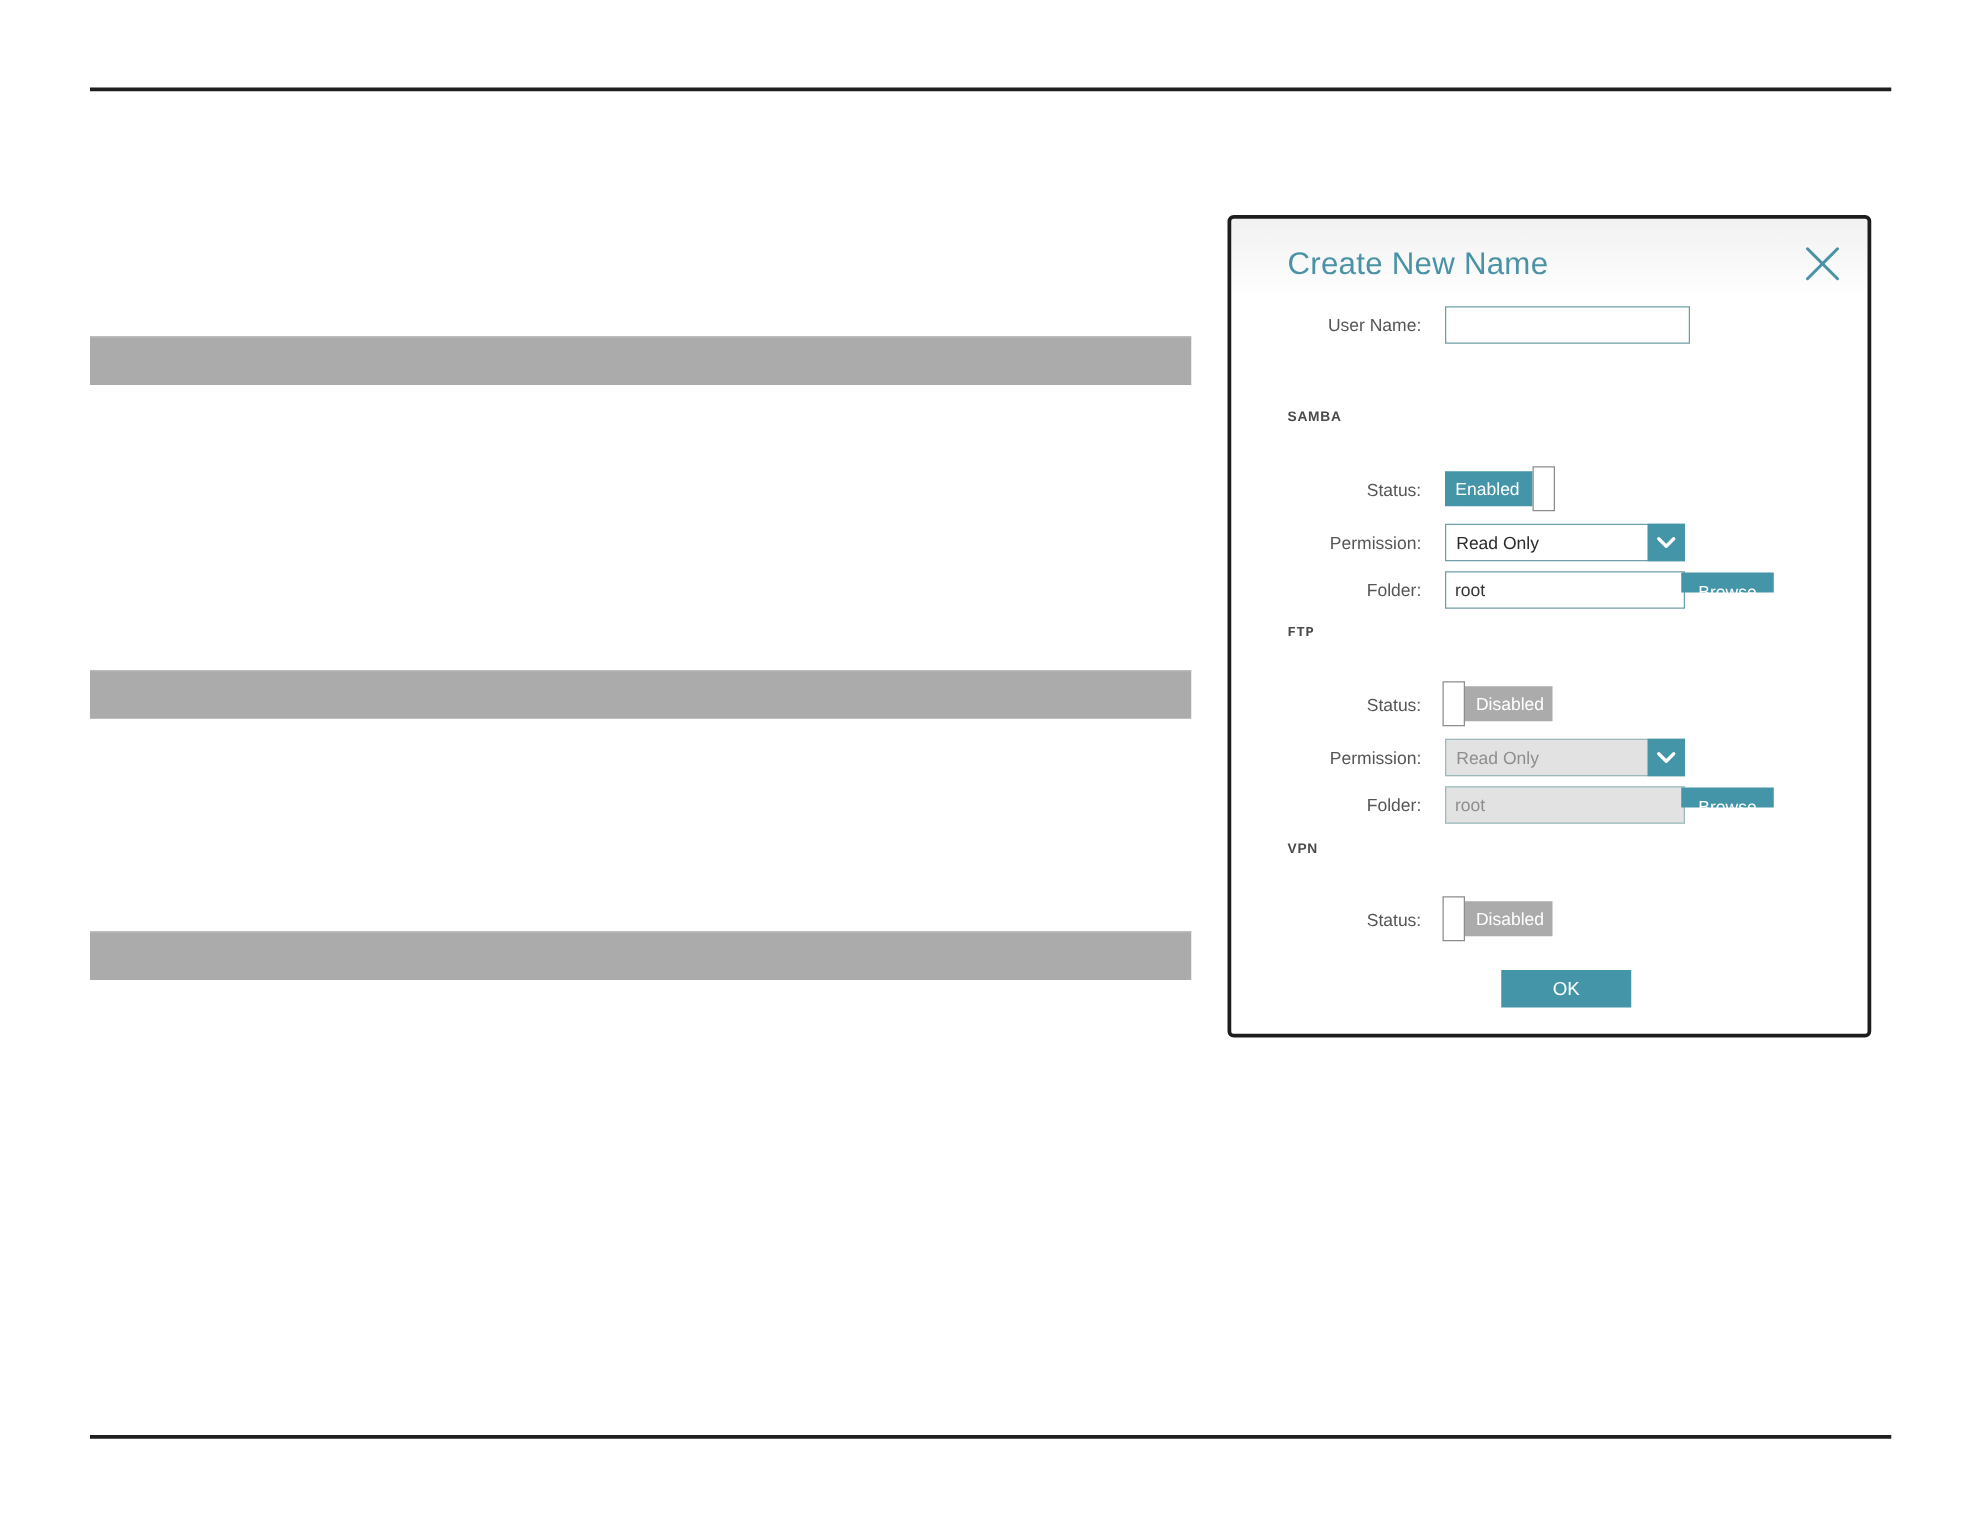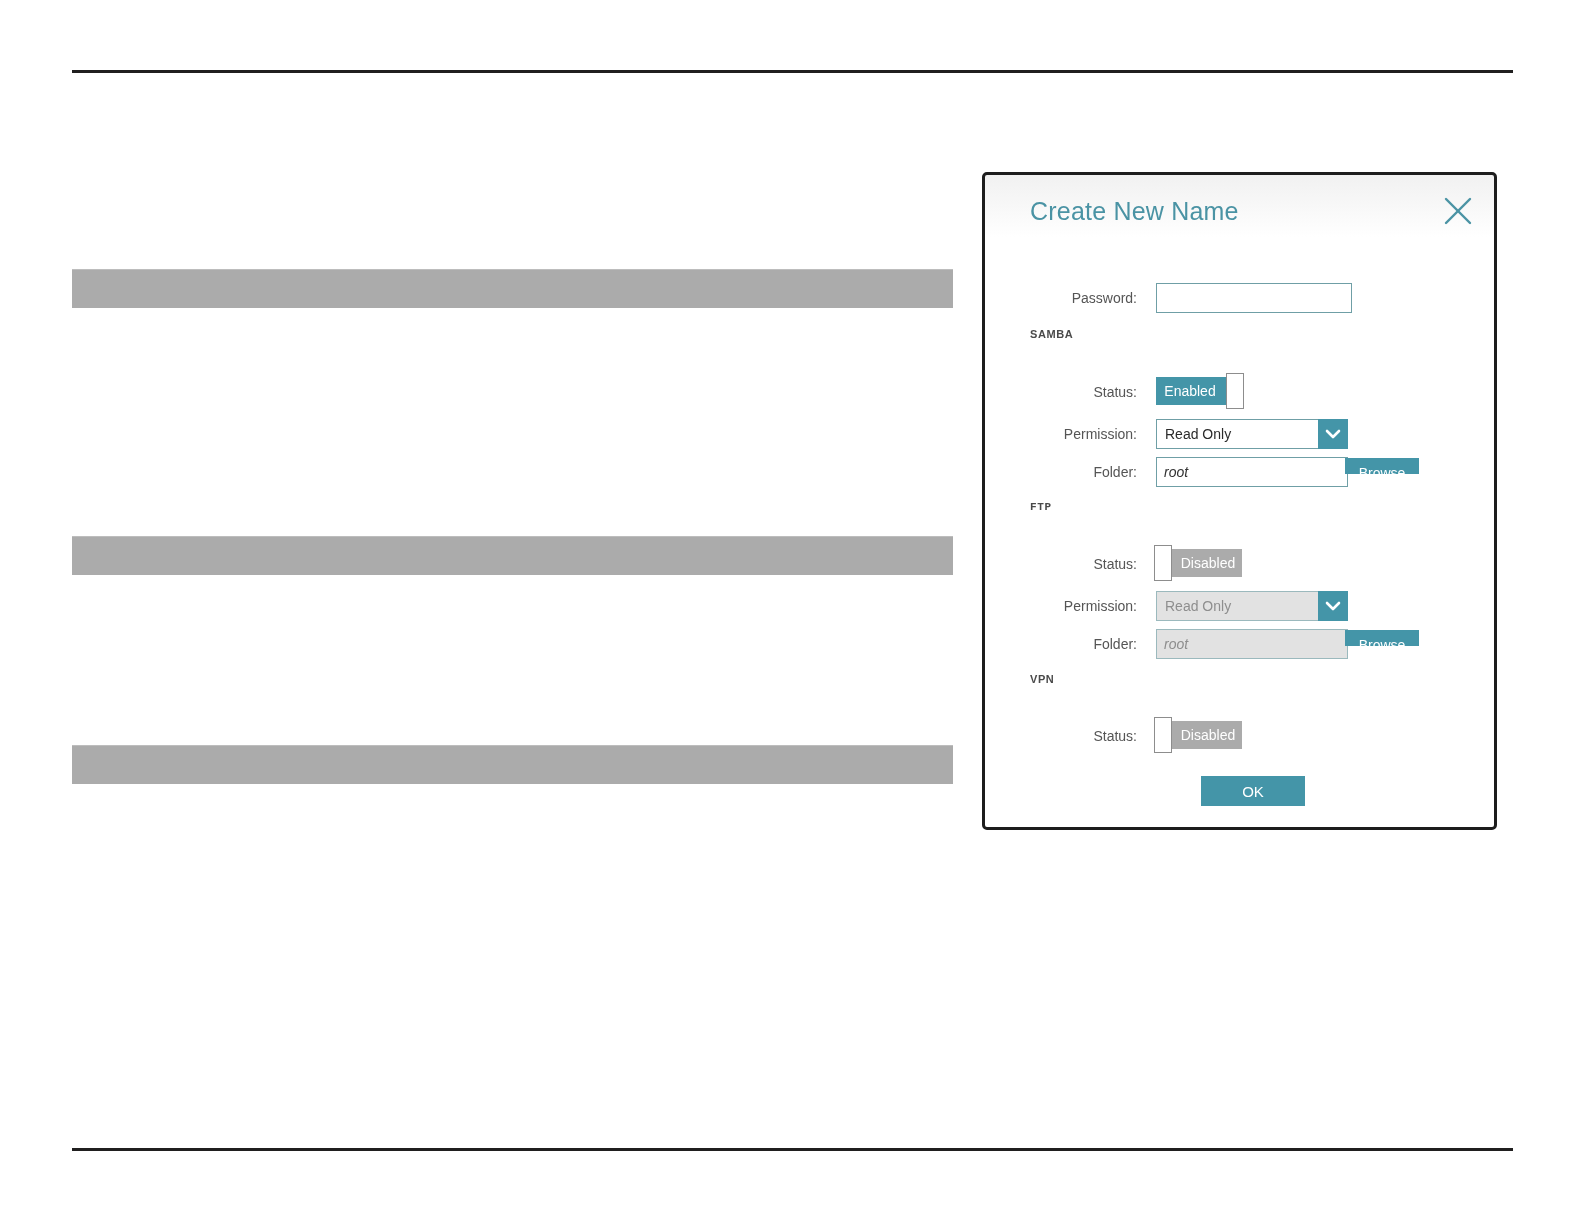--- a/index.html
+++ b/index.html
@@ -107,21 +107,21 @@
     height: 30px;
     border: 1px solid #6f9fa6;
     background: #ffffff;
     font-family: "Liberation Sans", sans-serif;
     font-size: 14px;
     color: #333333;
     padding: 0 7px;
     outline: none;
     border-radius: 0;
   }
-  .text-input.narrow { width: 192px; font-style: italic; }
+  .text-input.narrow { width: 192px; }
   .text-input.disabled {
     background: #e2e2e2;
     color: #8e8e8e;
     border-color: #9bb9bd;
   }
 
   
   .section-heading {
     position: absolute;
     left: 45px;
@@ -251,27 +251,27 @@
 
   <div class="dialog-title">Create New Name</div>
 
   <div class="close-icon">
     <svg width="36" height="36" viewBox="0 0 36 36">
       <line x1="6" y1="6" x2="30" y2="30" stroke="#4a93a4" stroke-width="2.4" stroke-linecap="round"></line>
       <line x1="30" y1="6" x2="6" y2="30" stroke="#4a93a4" stroke-width="2.4" stroke-linecap="round"></line>
     </svg>
   </div>
 
-
-  <div class="field-row" style="top:108px;">
-    <div class="field-label">Password:</div>
-    <div class="field-control">
-      <input class="text-input" type="password" value="" style="">
-    </div>
-  </div>
+  <div class="field-row" style="top:70px;">
+    <div class="field-label">User Name:</div>
+    <div class="field-control">
+      <input class="text-input" type="text" value="" style="">
+    </div>
+  </div>
+
 
   <div class="section-heading" style="top:153px;">SAMBA</div>
 
   <div class="field-row" style="top:202px;">
     <div class="field-label">Status:</div>
     <div class="field-control" style="left:156px;">
       <div class="toggle on">
         <span class="track"></span>
         <span class="track-label">Enabled</span>
         <span class="knob"></span>

